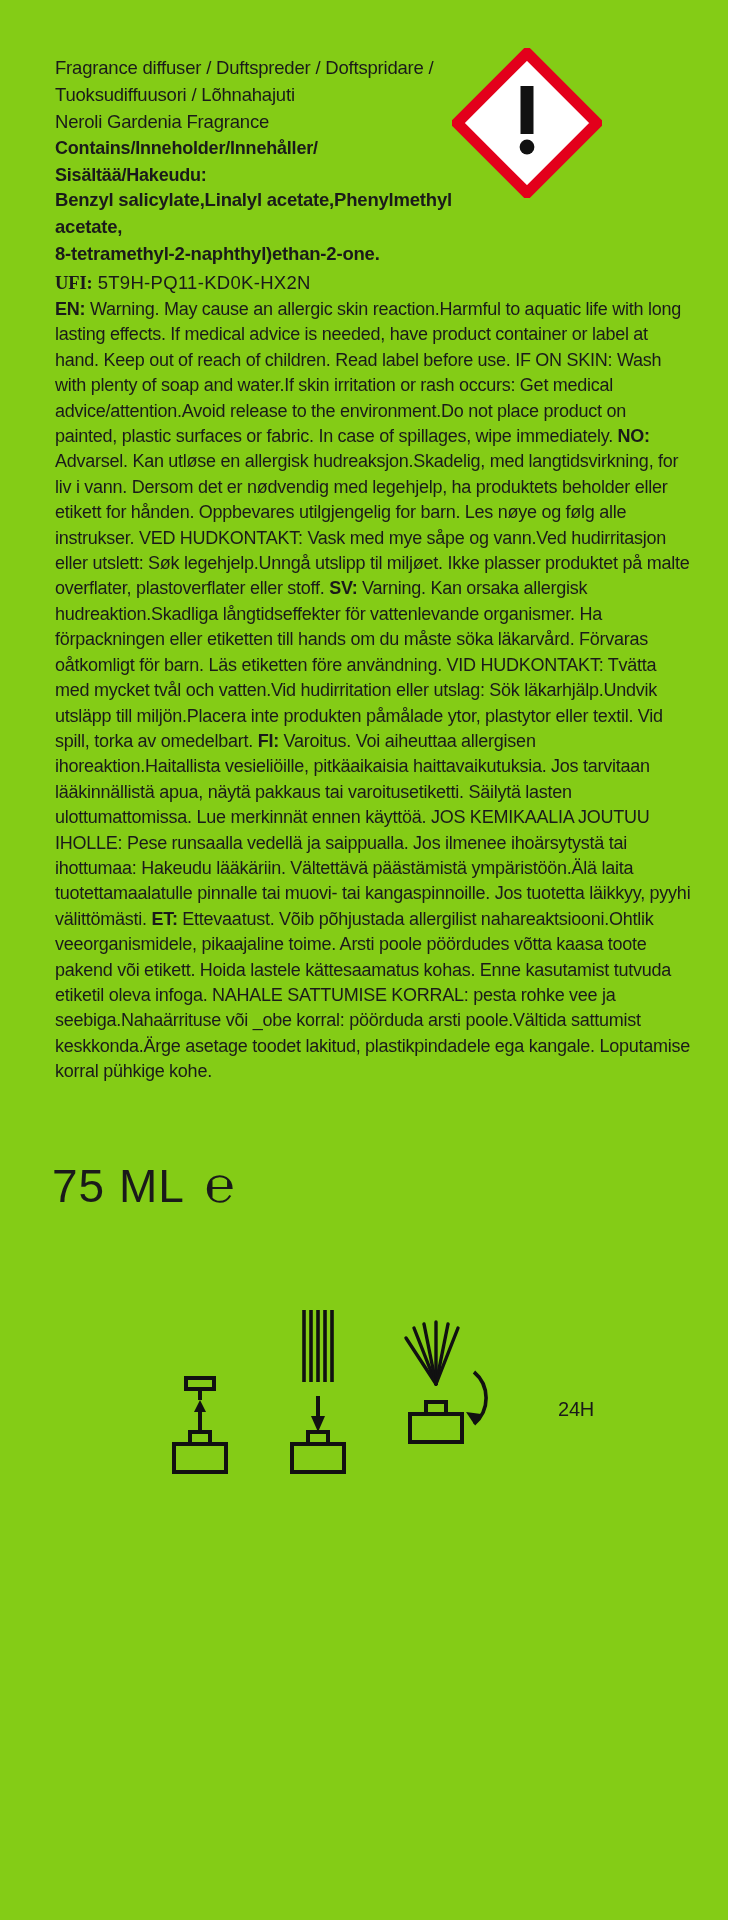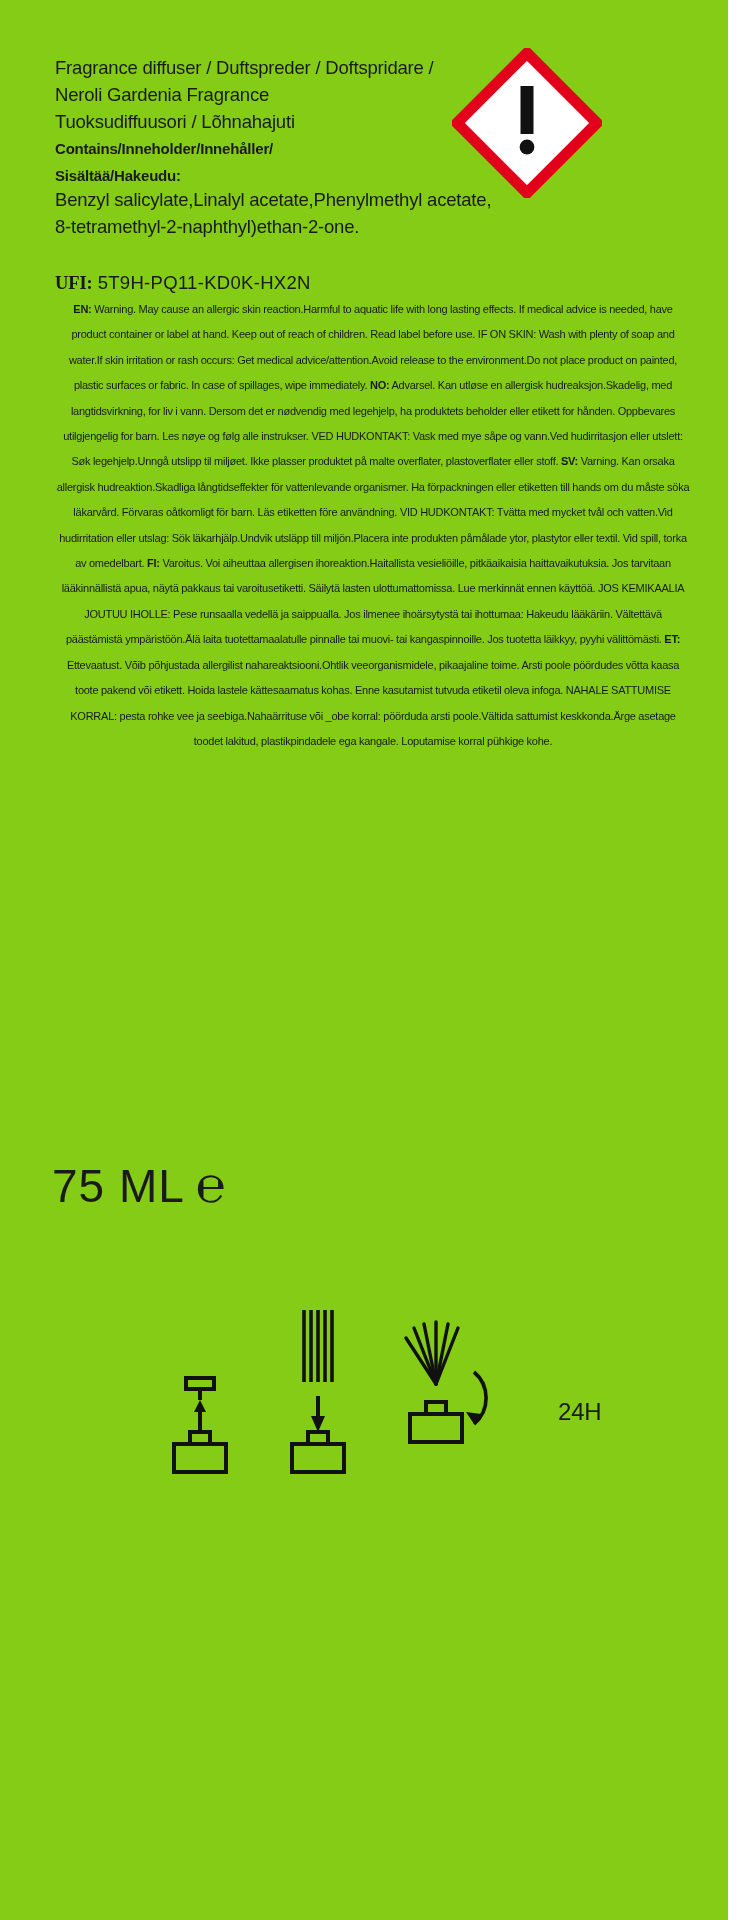--- a/index.html
+++ b/index.html
@@ -32,41 +32,42 @@
     width: 420px;
   }
   .product-line {
     font-size: 18.5px;
     line-height: 27px;
     letter-spacing: -0.2px;
     font-weight: 400;
     white-space: pre-wrap;
   }
   .bold-line {
-    font-size: 15px;
+    font-size: 18px;
     line-height: 27px;
     letter-spacing: -0.2px;
     font-weight: 700;
   }
 
   
   .ghs-pictogram {
     position: absolute;
     left: 452px;
     top: 48px;
     width: 150px;
     height: 150px;
   }
 
   
   .ingredients-area {
     position: absolute;
     left: 55px;
     top: 186px;
     width: 440px;
+    font-weight: bold;
   }
   .ing-line {
     font-size: 18.5px;
     line-height: 27px;
     letter-spacing: -0.2px;
   }
 
   
   .ufi-area {
     position: absolute;
@@ -78,38 +79,38 @@
   }
   .ufi-label { font-weight: 700; font-family: Liberation Serif, serif; }
   .ufi-code { font-weight: 400; letter-spacing: 0.3px; }
 
   
   .hazard-block {
     position: absolute;
     left: 55px;
     top: 297px;
     width: 636px;
-    font-size: 11px;
+    font-size: 18px;
     line-height: 25.4px;
     letter-spacing: -0.25px;
-    text-align: center;
+    text-align: left;
     word-spacing: -0.1px;
   }
   .lang-tag {
     font-weight: 700;
   }
 
   
   .volume-area {
     position: absolute;
     left: 52px;
     top: 1160px;
     display: flex;
     align-items: baseline;
-    gap: 11px;
+    gap: 20px;
   }
   .volume-text {
     font-size: 46px;
     letter-spacing: 1px;
     font-weight: 400;
     line-height: 1;
   }
   .estimate-sign {
     font-size: 50px;
     line-height: 1;
@@ -124,33 +125,33 @@
     width: 460px;
     height: 180px;
   }
   .pict {
     position: absolute;
   }
   .duration-text {
     position: absolute;
     left: 408px;
     top: 98px;
-    font-size: 24px;
+    font-size: 20px;
     letter-spacing: -0.2px;
   }
 </style>
 </head>
 <body>
 
 <div class="label-root">
 
   <div class="header-area">
     <div class="product-line">Fragrance diffuser / Duftspreder / Doftspridare /</div>
+    <div class="product-line">Tuoksudiffuusori / Lõhnahajuti</div>
     <div class="product-line">Neroli Gardenia Fragrance</div>
-    <div class="product-line">Tuoksudiffuusori / Lõhnahajuti</div>
     <div class="bold-line">Contains/Inneholder/Innehåller/</div>
     <div class="bold-line">Sisältää/Hakeudu:</div>
   </div>
 
   <div class="ghs-pictogram">
     <svg width="150" height="150" viewBox="0 0 150 150" xmlns="http://www.w3.org/2000/svg">
       <polygon points="75,5 145,75 75,145 5,75" fill="#ffffff" stroke="#E3001B" stroke-width="11" stroke-linejoin="miter"></polygon>
       <rect x="68.5" y="38" width="13" height="48" fill="#111111"></rect>
       <circle cx="75" cy="99" r="7.4" fill="#111111"></circle>
     </svg>

